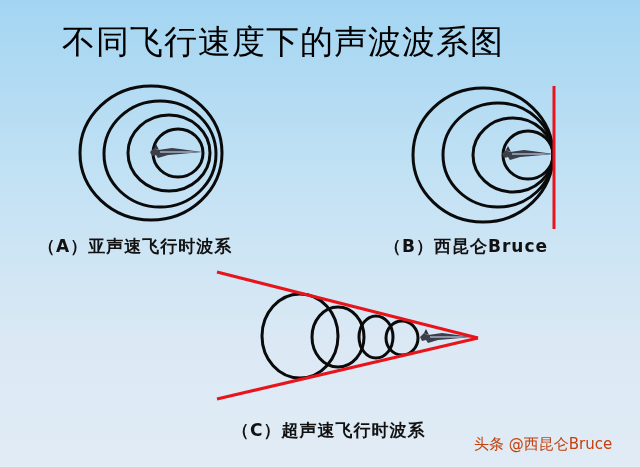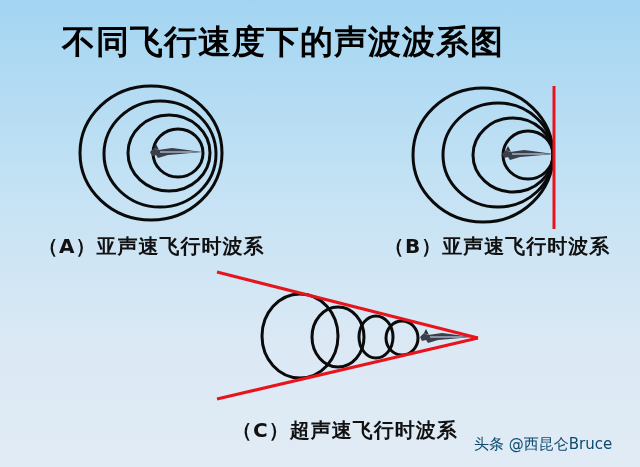--- a/index.html
+++ b/index.html
@@ -3,33 +3,33 @@
 <meta charset="utf-8">
 <style>
   html, body { margin: 0; padding: 0; }
   body {
     width: 640px; height: 467px; overflow: hidden; position: relative;
     background: linear-gradient(180deg, #a3d5f2 0%, #c4e2f4 40%, #dce9f4 75%, #e0ebf5 100%);
     font-family: "DejaVu Sans", "Liberation Sans", sans-serif;
   }
   .title {
     position: absolute; left: 0; top: 22px; width: 566px; text-align: center;
-    font-size: 33px; font-weight: bold; color: #000; letter-spacing: 1px;
+    font-size: 33px; font-weight: normal; color: #000; letter-spacing: 1px;
     line-height: 40px;
   }
   .caption {
-    position: absolute; font-size: 20px; font-weight: bold; color: #111;
+    position: absolute; font-size: 17px; font-weight: bold; color: #111;
     letter-spacing: 1px; line-height: 20px; white-space: nowrap;
   }
   .cap-a { left: 38px; top: 236px; }
   .cap-b { left: 384px; top: 236px; }
   .cap-c { left: 232px; top: 420px; text-align: right; }
   .watermark {
     position: absolute; left: 474px; top: 435px; font-size: 15px;
-    color: #0c4a6e; white-space: nowrap; line-height: 18px;
+    color: #c2410c; white-space: nowrap; line-height: 18px;
   }
   svg.diagram { position: absolute; left: 0; top: 0; }
 </style>
 </head>
 <body>
 
 <div class="title">不同飞行速度下的声波波系图</div>
 
 <svg class="diagram" width="640" height="467" viewBox="0 0 640 467">
   <defs>
@@ -65,15 +65,15 @@
     <ellipse cx="402" cy="338" rx="16" ry="17"></ellipse>
   </g>
   <use href="#jet" x="420" y="337"></use>
   <g stroke="#e8141c" stroke-width="3" fill="none">
     <line x1="217" y1="272" x2="478" y2="338"></line>
     <line x1="217" y1="399" x2="478" y2="338"></line>
   </g>
 </svg>
 
 <div class="caption cap-a">（A）亚声速飞行时波系</div>
-<div class="caption cap-b">（B）亚声速飞行时波系</div>
+<div class="caption cap-b">（B）西昆仑Bruce</div>
 <div class="caption cap-c">（C）超声速飞行时波系</div>
 <div class="watermark">头条 @西昆仑Bruce</div>
 
 </body></html>

